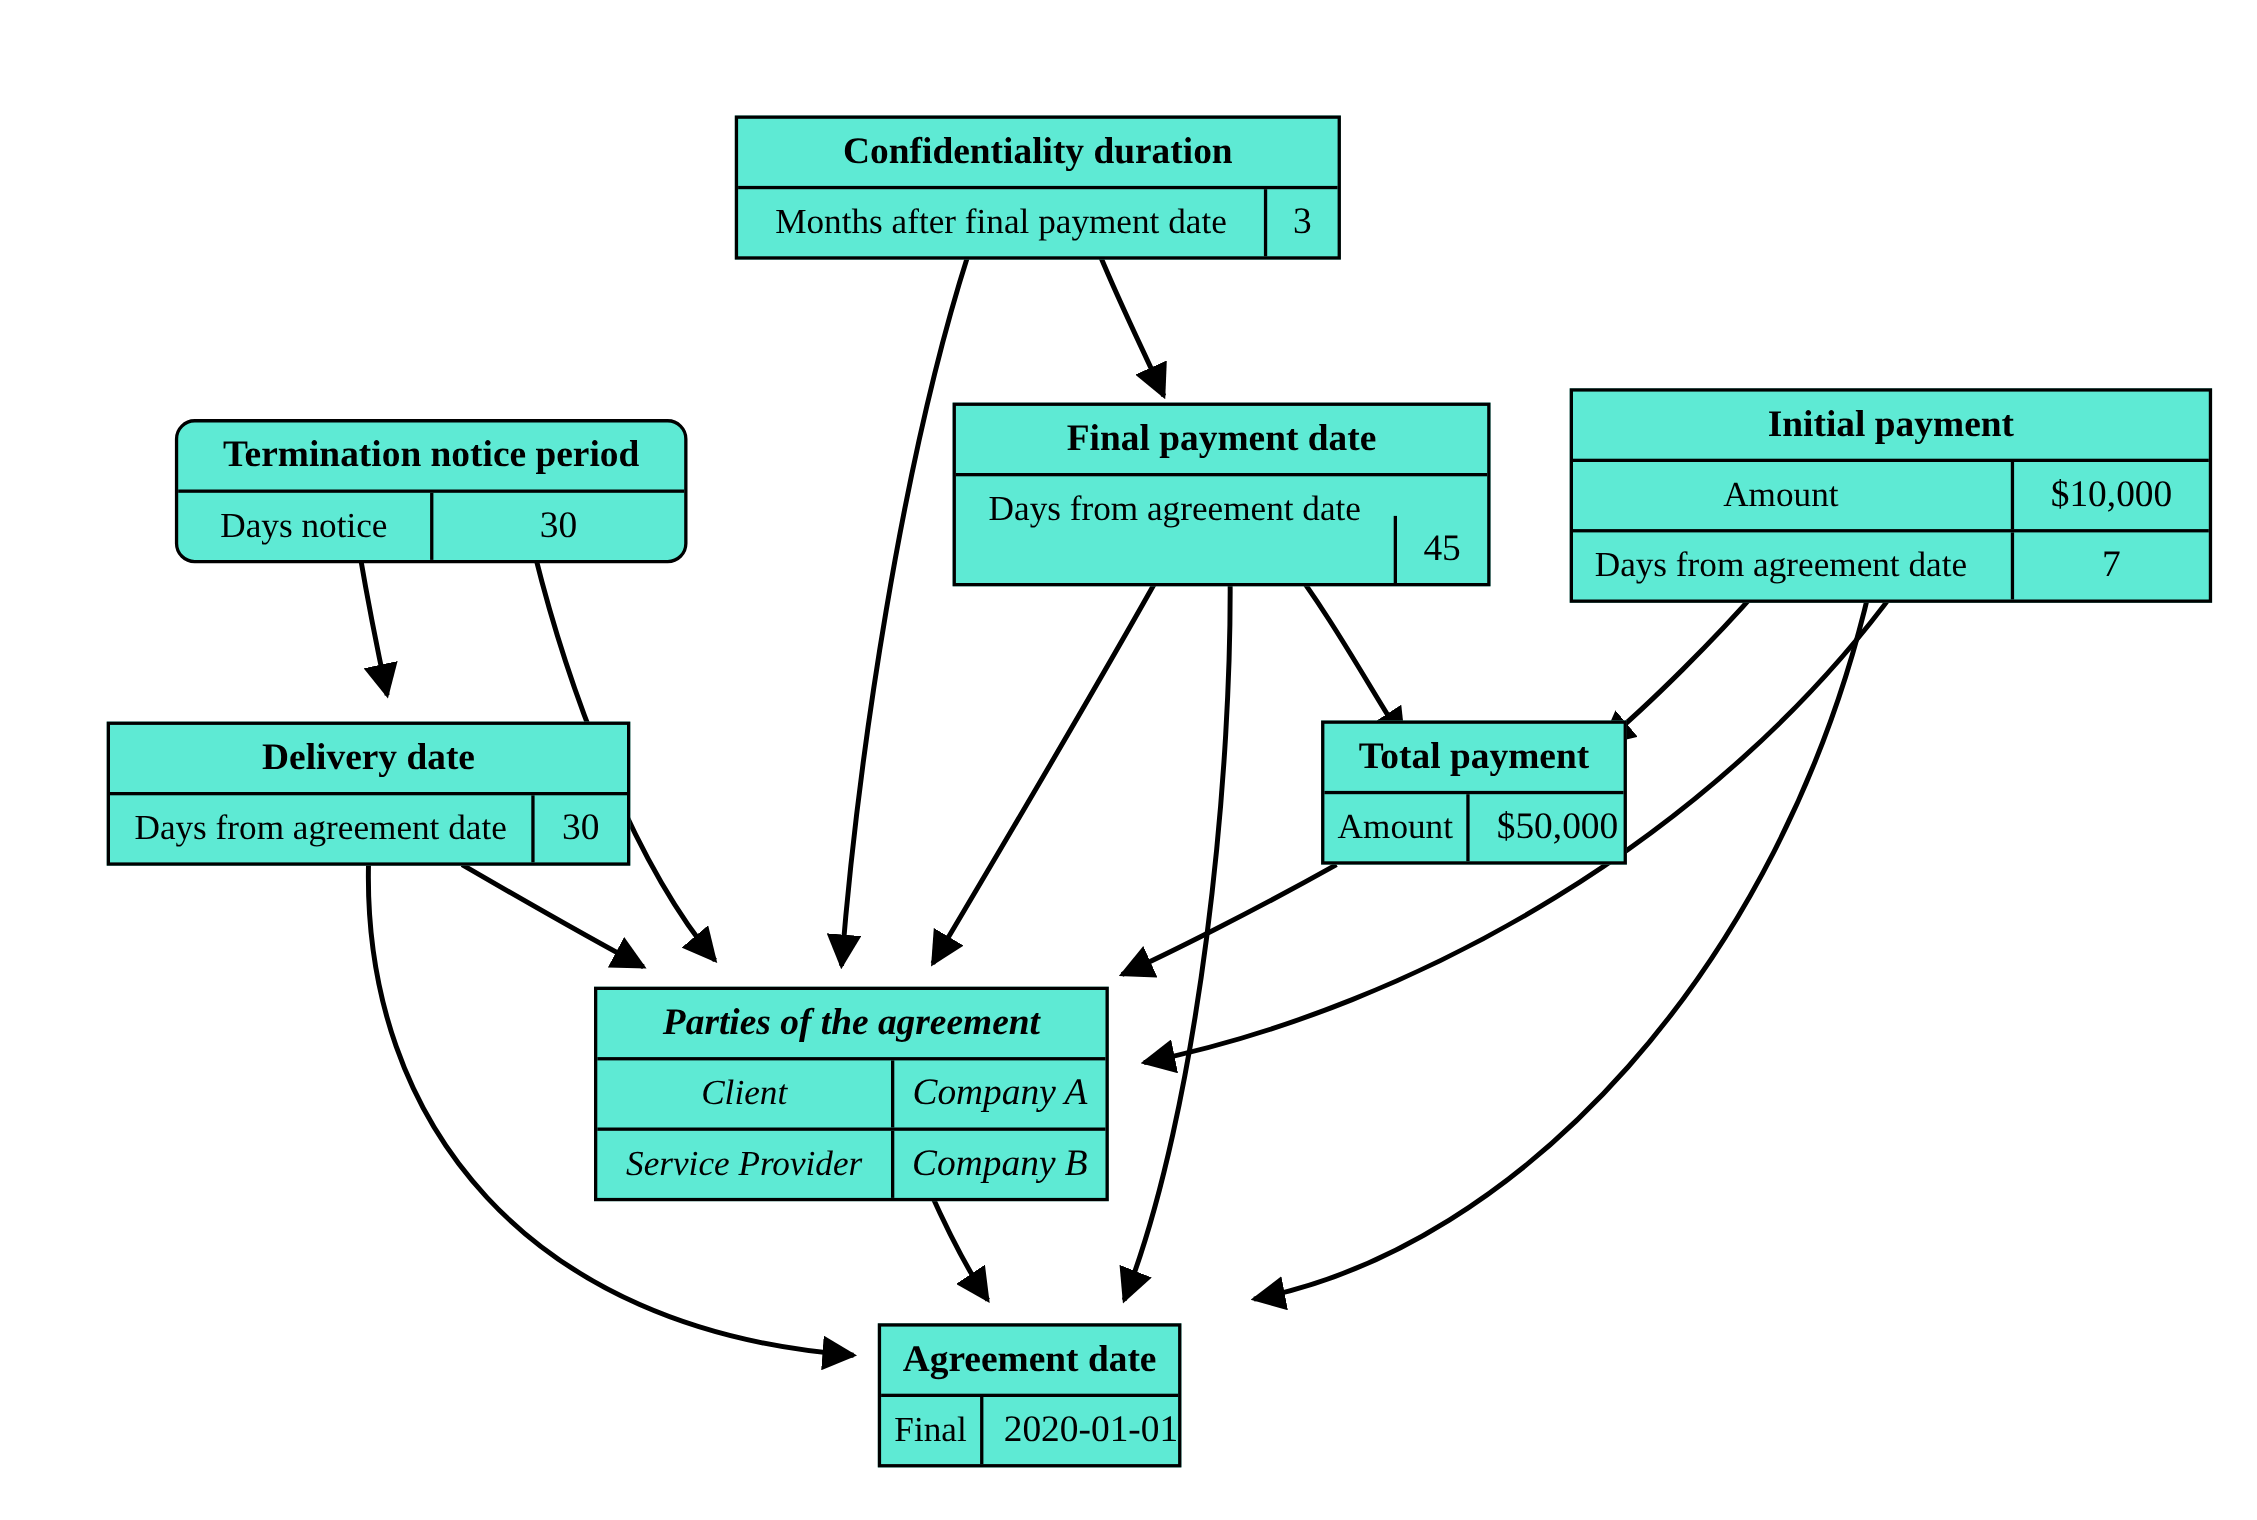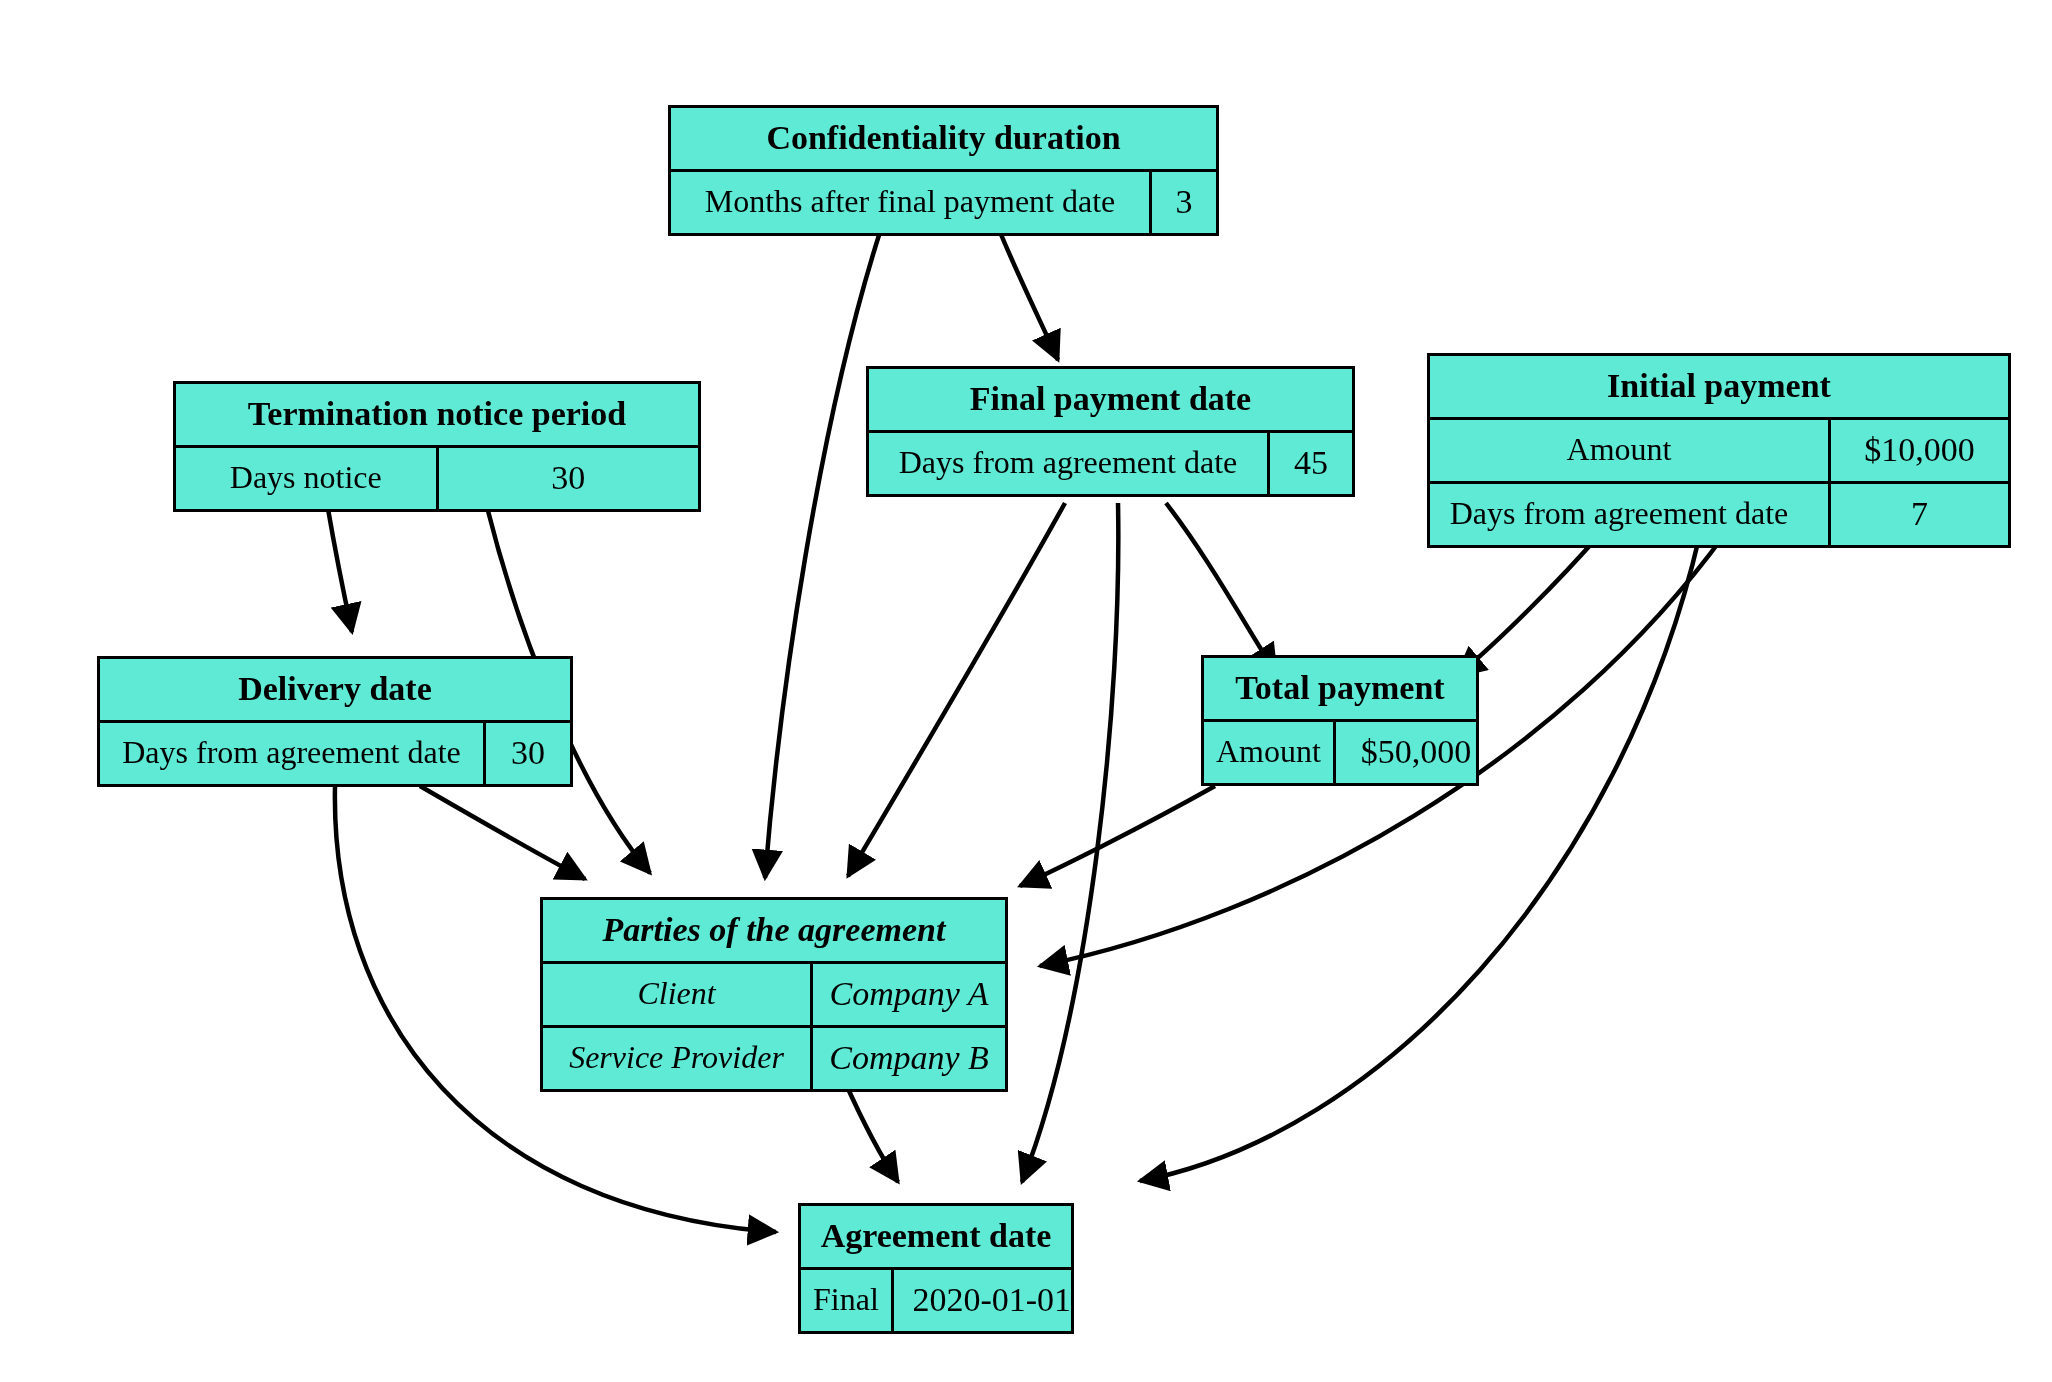--- a/index.html
+++ b/index.html
@@ -59,33 +59,33 @@
     line-height: 1;
     padding: 13px 12px 14px 12px;
     text-align: center;
     white-space: nowrap;
     border-left: 3px solid #000000;
     flex: 0 0 auto;
   }
 
   
   #node-confidentiality { left: 668px;  top: 105px;  width: 551px; }
-  #node-termination     { left: 173px;  top: 381px;  width: 528px; }
+  #node-termination     { left: 159px;  top: 381px;  width: 466px; border-radius: 18px; }
   #node-finalpayment    { left: 866px;  top: 366px;  width: 489px; }
   #node-initialpayment  { left: 1427px; top: 353px;  width: 584px; }
   #node-delivery        { left: 97px;   top: 656px;  width: 476px; }
   #node-totalpayment    { left: 1201px; top: 655px;  width: 278px; }
   #node-parties         { left: 540px;  top: 897px;  width: 468px; font-style: italic; }
   #node-agreementdate   { left: 798px;  top: 1203px; width: 276px; }
 
   
   #node-confidentiality .cell-val { min-width: 40px; }
   #node-termination .cell-key { flex: 1 1 50%; }
   #node-termination .cell-val { flex: 1 1 50%; }
-  #node-finalpayment .cell-val { min-width: 58px; }
+  #node-finalpayment .cell-val { min-width: 58px; margin-top: 36px; }
   #node-initialpayment .cell-val { min-width: 153px; margin-left: 20px; }
   #node-delivery .cell-val { min-width: 60px; }
   #node-totalpayment .cell-key { flex: 0 0 auto; }
   #node-totalpayment .cell-val { min-width: 136px; }
   #node-parties .cell-key { flex: 1 1 auto; min-width: 213px; }
   #node-parties .cell-val { min-width: 168px; }
   #node-agreementdate .cell-key { flex: 0 0 auto; }
   #node-agreementdate .cell-val { min-width: 172px; }
 </style>
 </head>

